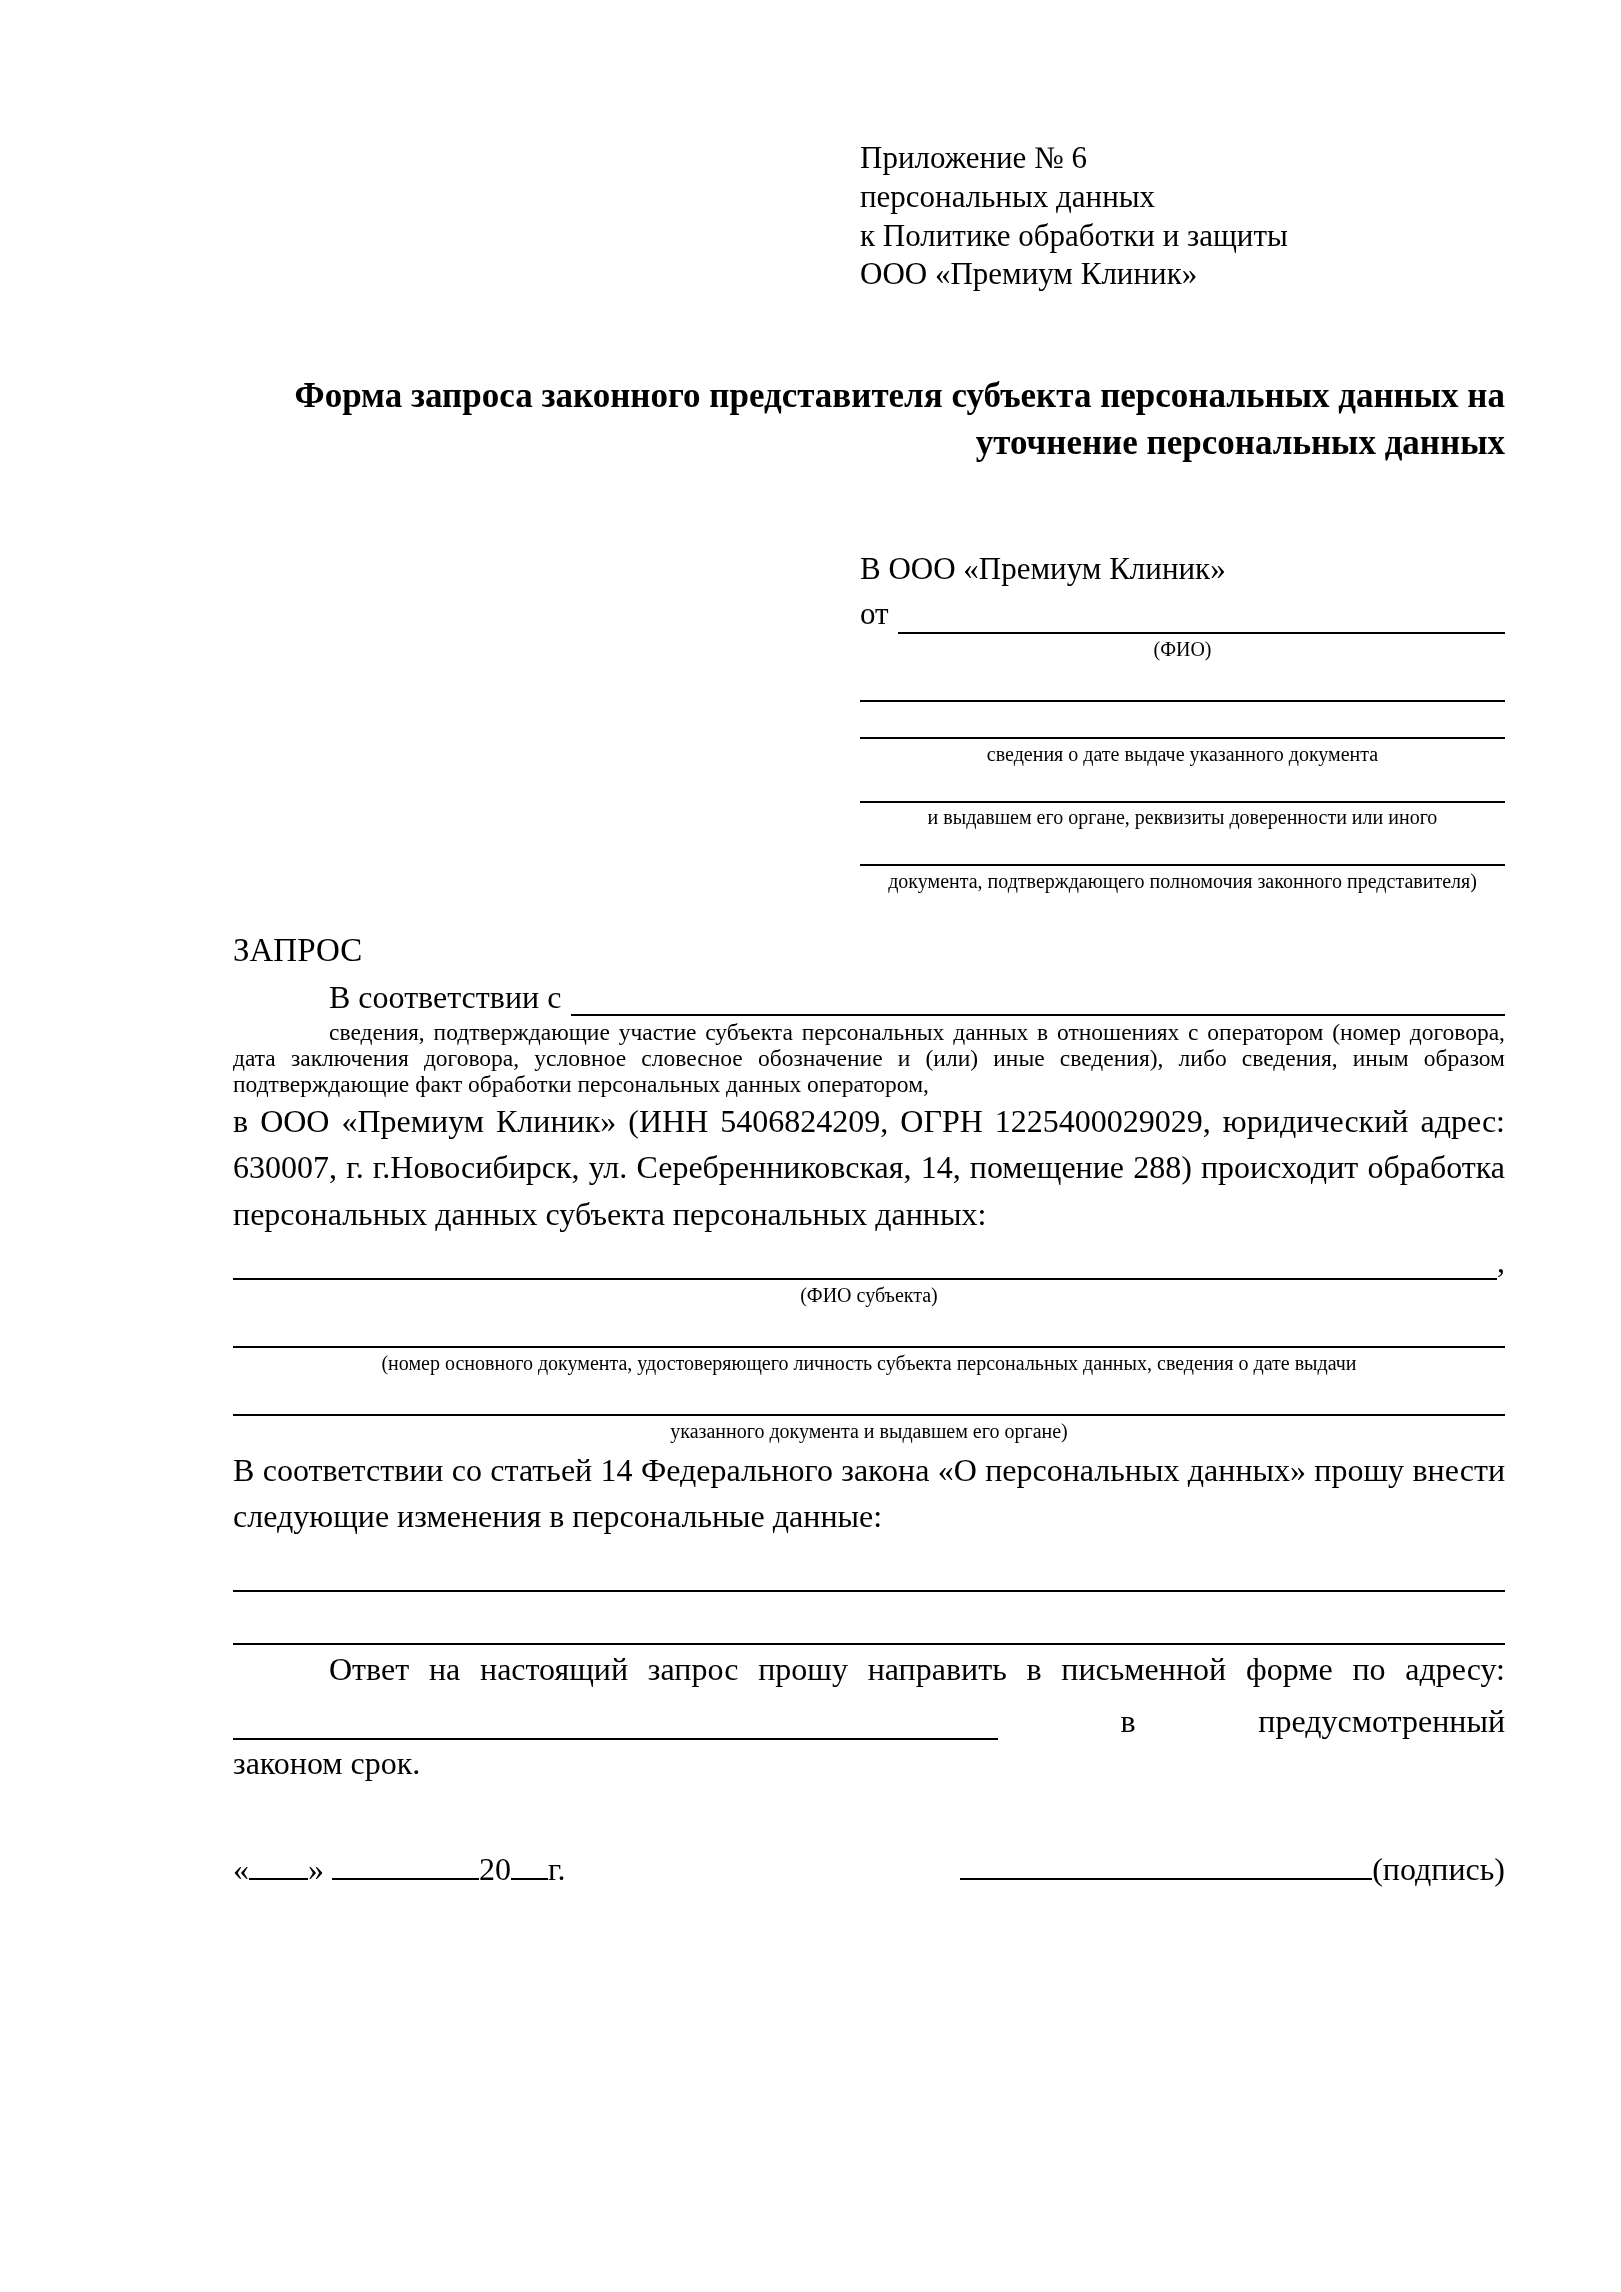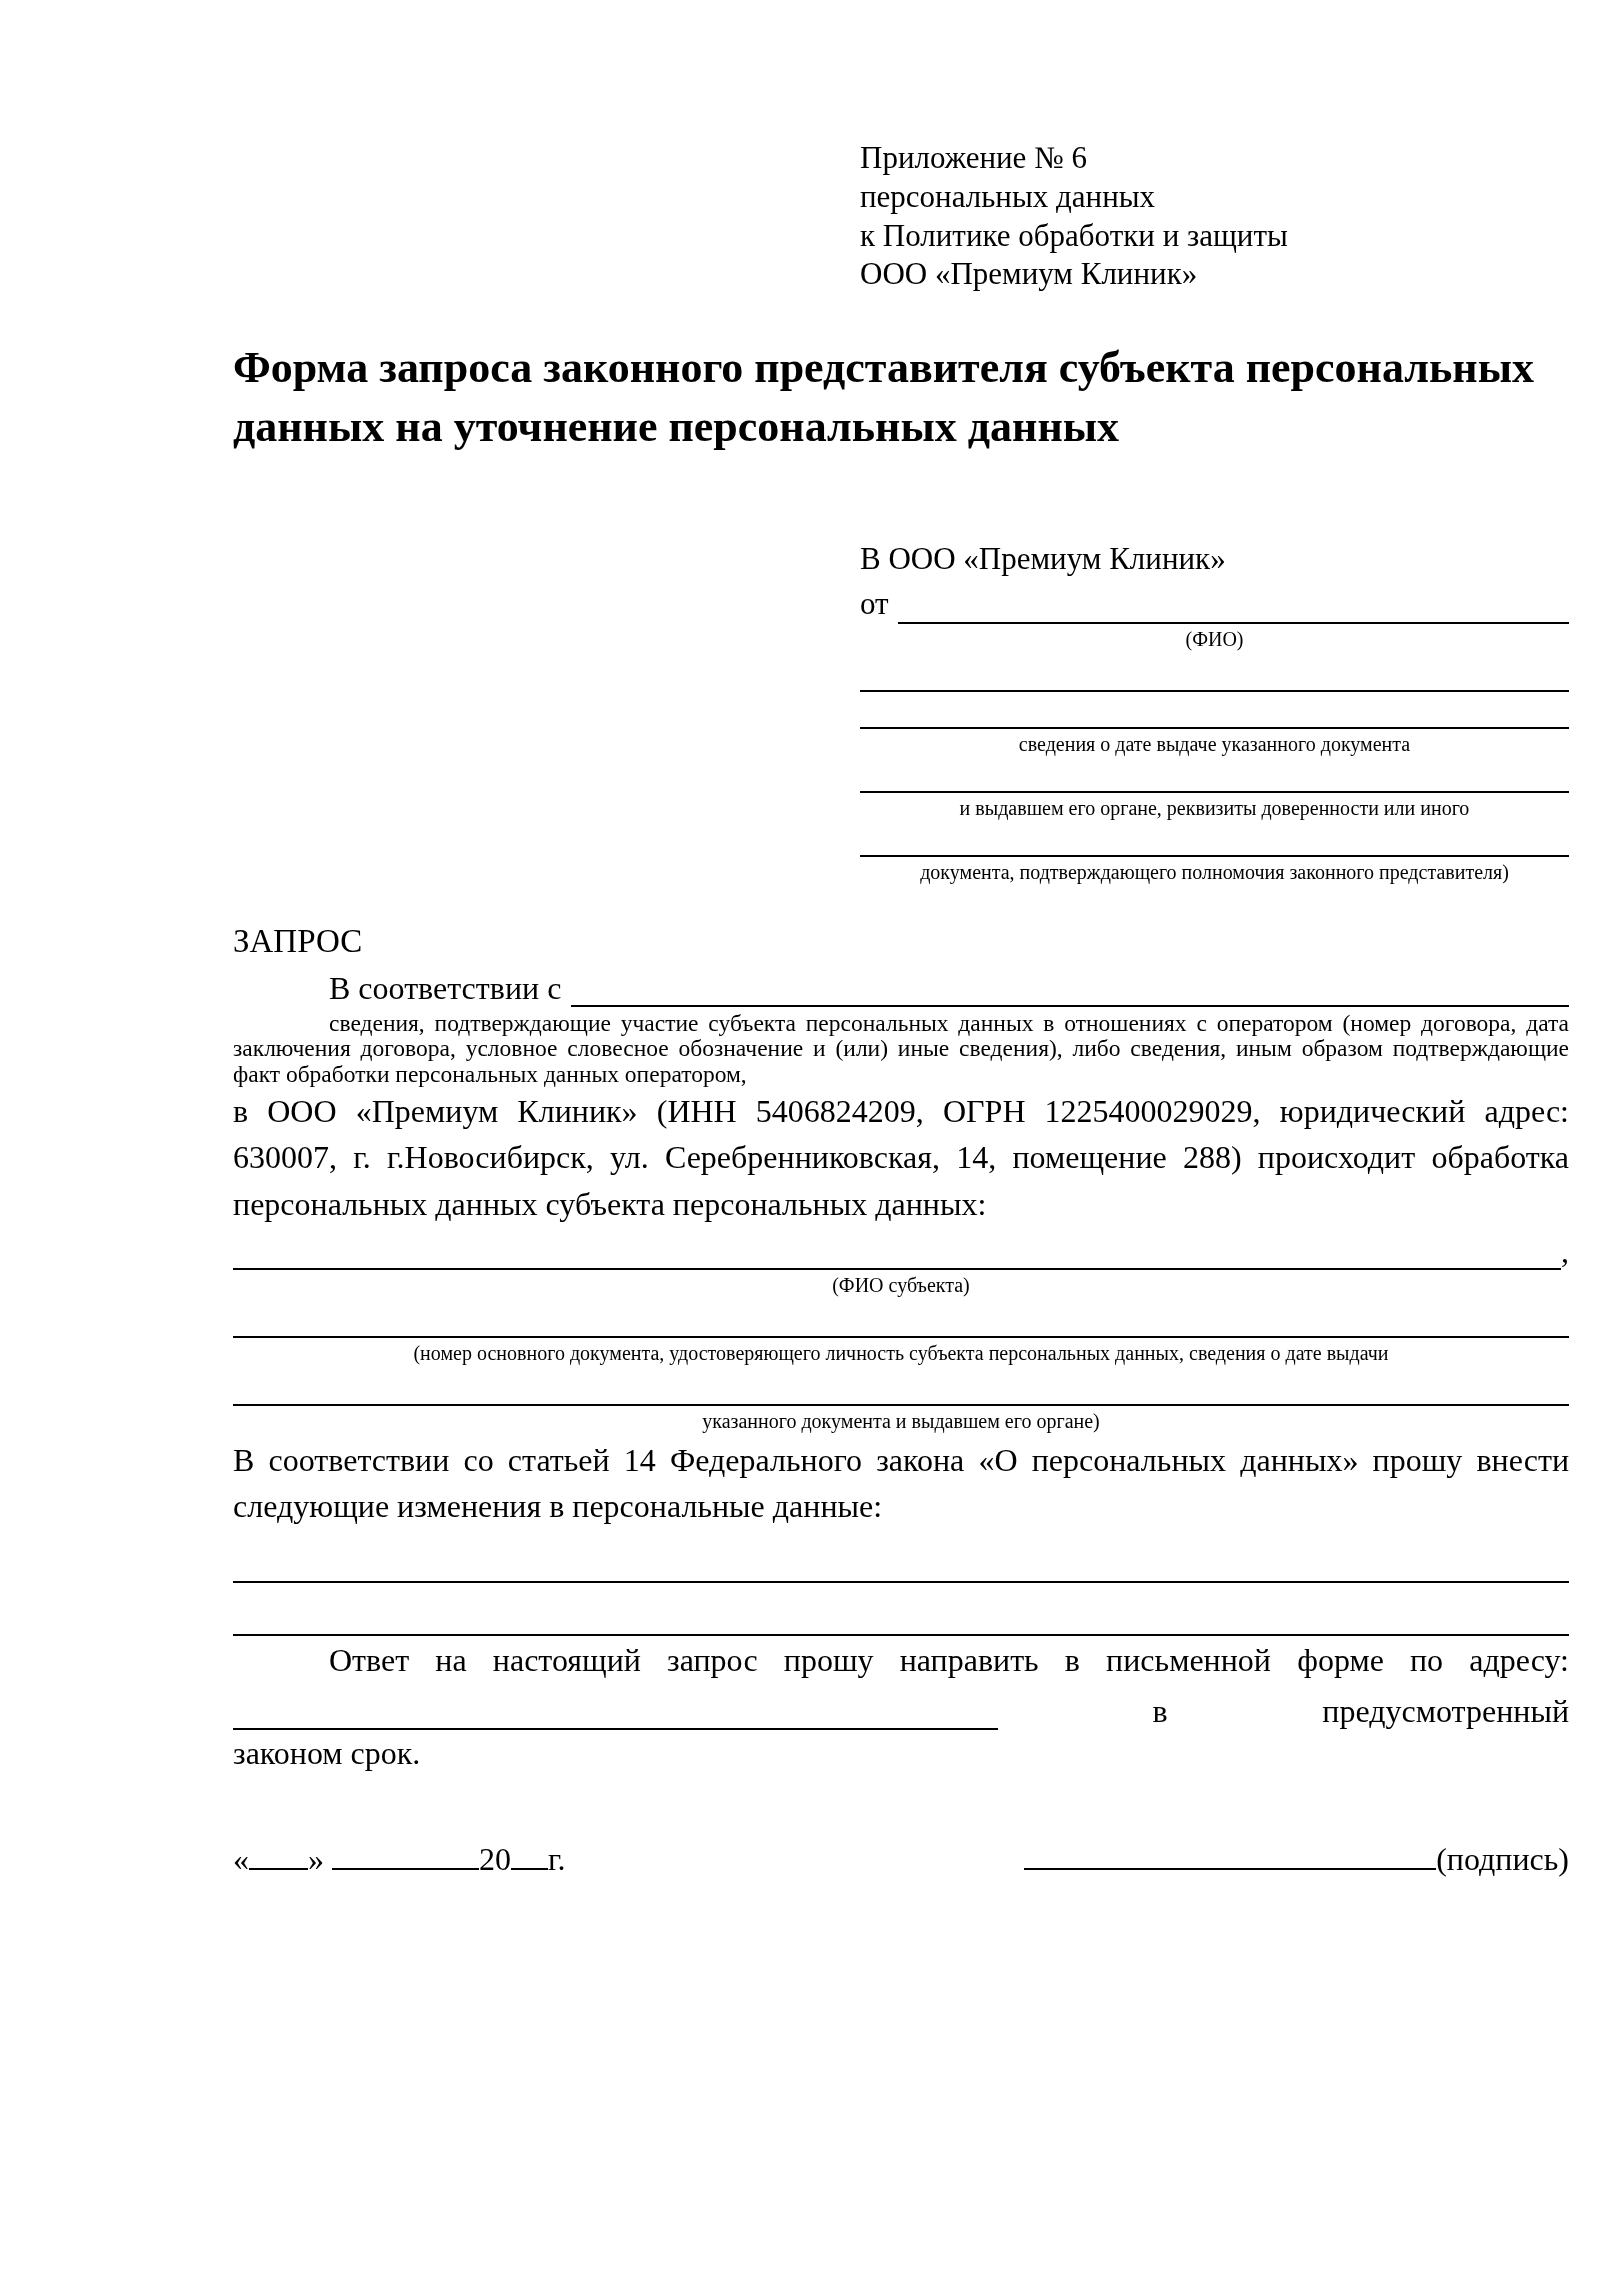--- a/index.html
+++ b/index.html
@@ -10,37 +10,37 @@
   .page {
     position: relative;
     width: 1621px;
     height: 2293px;
     margin: 0 auto;
     background: #ffffff;
     color: #000000;
     font-family: "Liberation Serif", "DejaVu Serif", serif;
     font-size: 32px;
     box-sizing: border-box;
-    padding: 139px 52px 0 233px;
+    padding: 139px 116px 0 233px;
     overflow: hidden;
   }
 
   
   .header-note {
     margin-left: 627px;
     font-size: 31px;
     line-height: 1.25;
   }
 
   
   .doc-title {
-    margin-top: 44px;
-    text-align: left;
+    margin-top: 78px;
+    text-align: right;
     font-weight: bold;
-    font-size: 44px;
+    font-size: 35px;
     line-height: 1.35;
   }
 
   
   .addressee {
     margin-top: 82px;
     margin-left: 627px;
     font-size: 31px;
     line-height: 1.3;
   }

